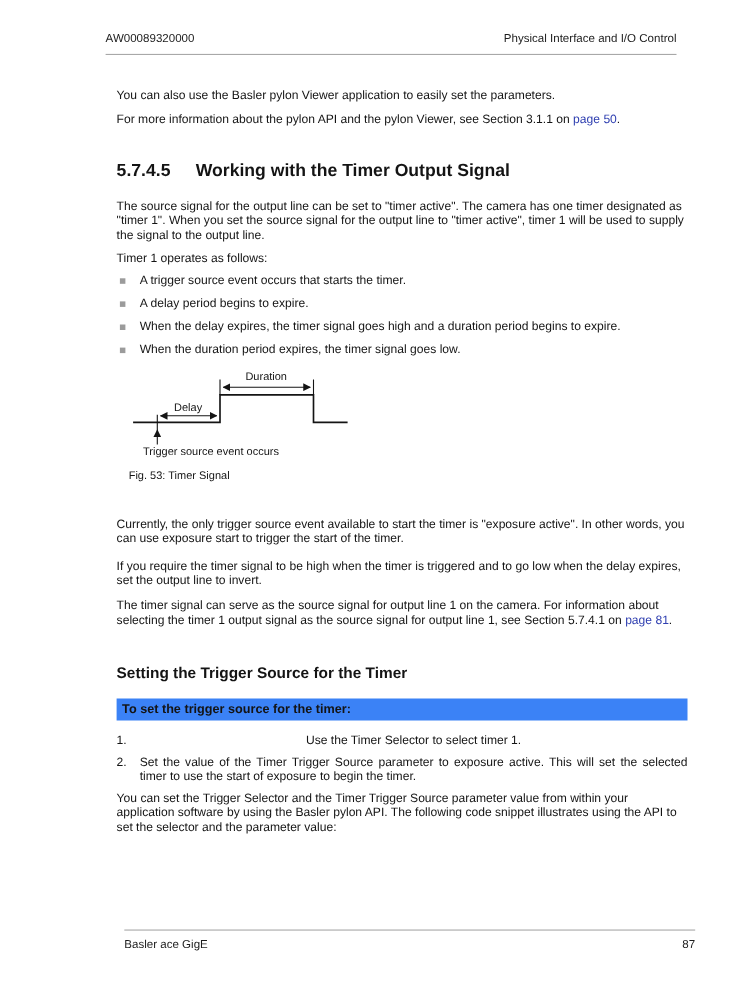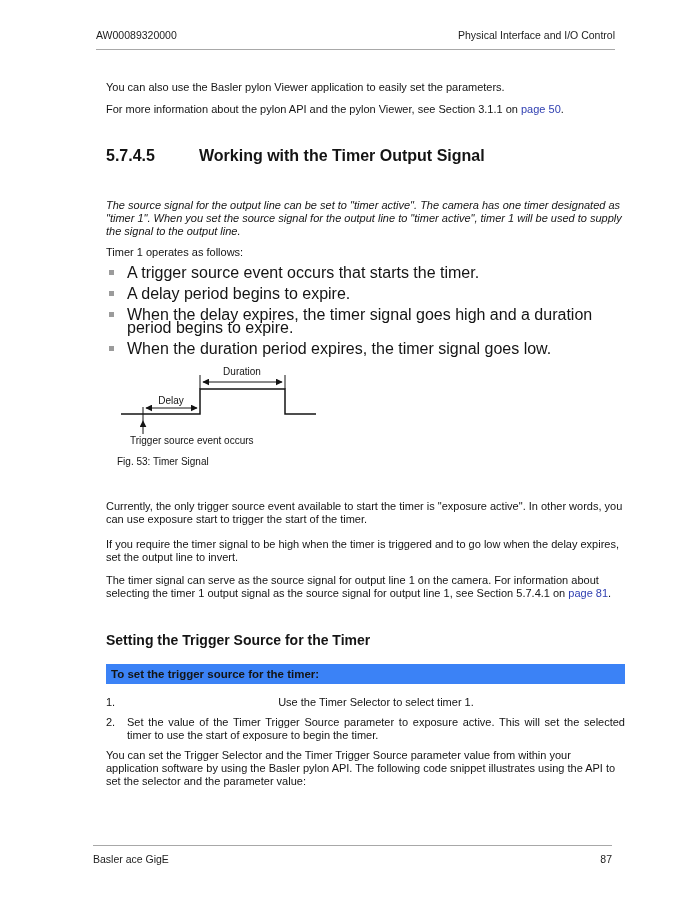--- a/index.html
+++ b/index.html
@@ -19,21 +19,21 @@
   .page-header {
     position: absolute;
     top: 29px; left: 96px; width: 519px;
     display: flex; justify-content: space-between; align-items: flex-end;
     font-size: 10.5px; color: #1c1c1c;
     padding-bottom: 8px;
     border-bottom: 1px solid #a8a8a8;
   }
   .page-footer {
     position: absolute;
-    top: 845px; left: 93px; width: 519px;
+    top: 845px; left: 113px; width: 519px;
     border-top: 1px solid #a8a8a8;
     padding-top: 7px;
     display: flex; justify-content: space-between;
     font-size: 10.5px; color: #1c1c1c;
   }
   
   .content {
     position: absolute;
     top: 0; left: 106px; width: 519px;
   }
@@ -42,30 +42,29 @@
     line-height: 13px;
   }
   .p-intro1 { margin-top: 81px; }
   .p-intro2 { margin-top: 9px; }
   .section-heading {
     margin-top: 30px;
     font-size: 16px;
     font-weight: bold;
     line-height: 19px;
     display: flex;
-    gap: 21px;
   }
   .section-number { width: 72px; flex: 0 0 72px; }
-  .p-body1 { margin-top: 34px; font-style: italic; }
+  .p-body1 { margin-top: 17px; }
   .p-body2 { margin-top: 8px; }
   .bullet-list { margin-top: 7px; list-style: none; }
   .bullet-item {
     display: flex;
     align-items: flex-start;
-    font-size: 16px;
+    font-size: 11px;
     line-height: 13px;
     margin-bottom: 8px;
   }
   .bullet-square {
     flex: 0 0 auto;
     width: 5px; height: 5px;
     background: #9b9b9b;
     margin: 4px 8px 0 3px;
   }
   .bullet-text { padding-left: 5px; }

